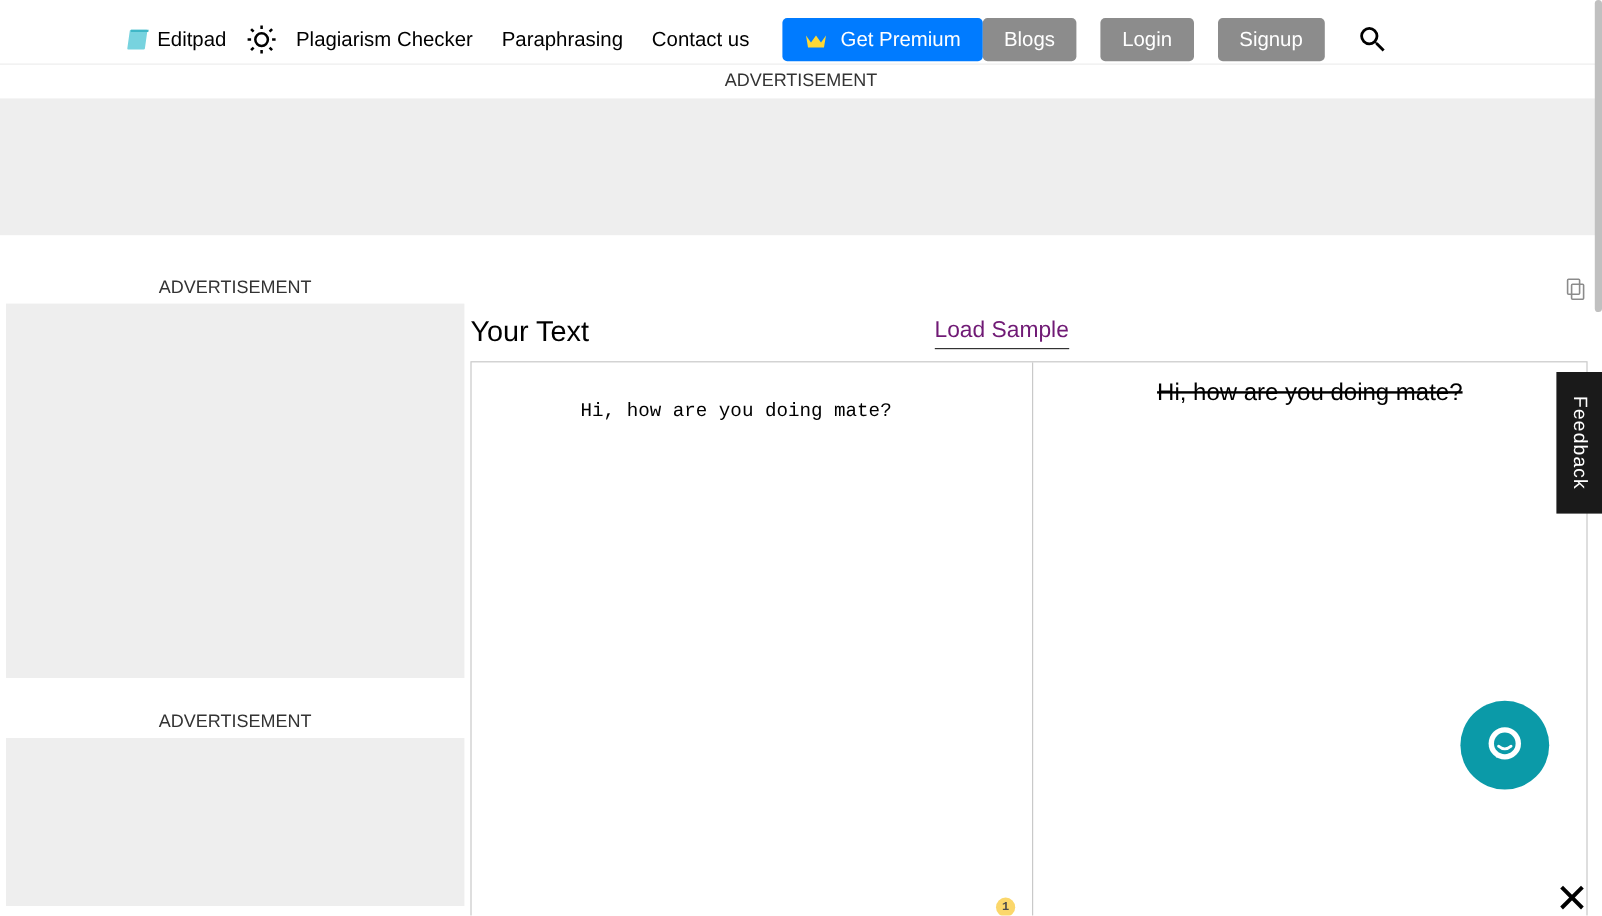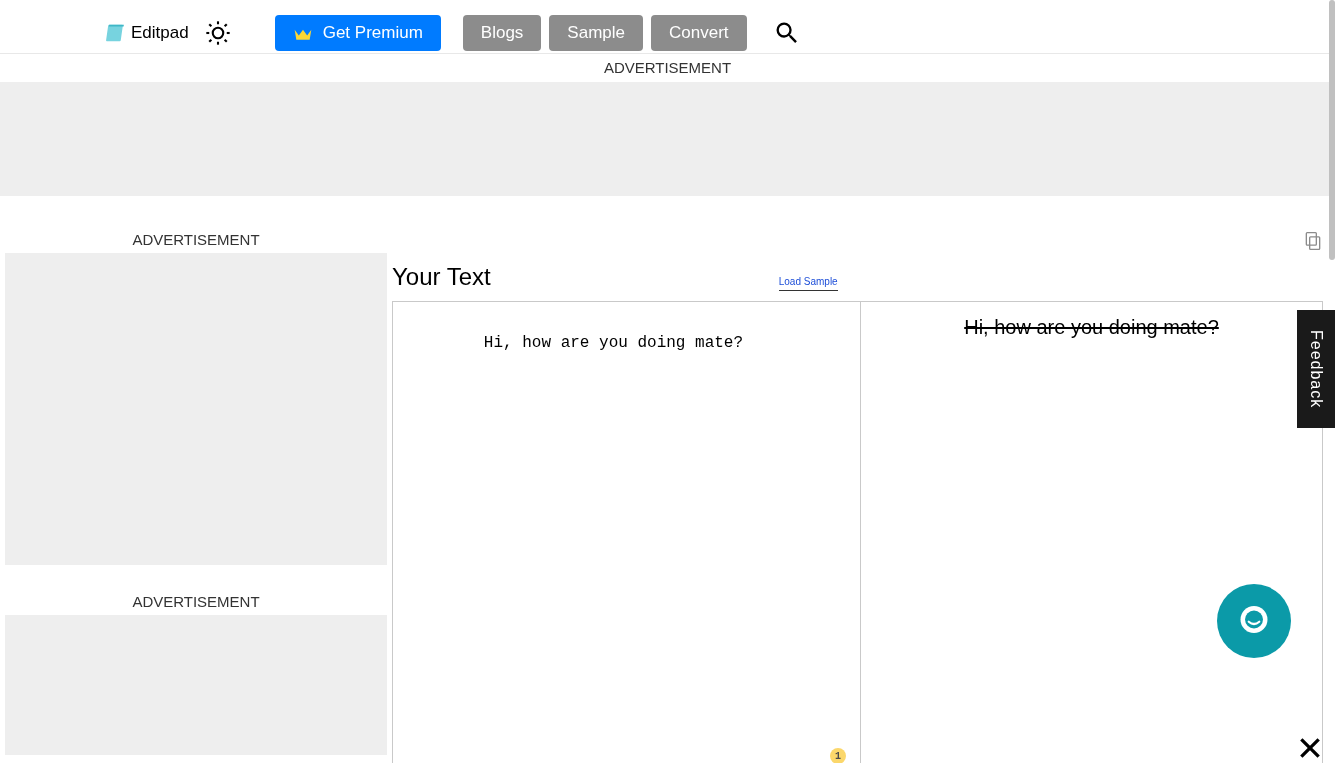--- a/index.html
+++ b/index.html
@@ -42,21 +42,21 @@
   .nav a { color: #000; text-decoration: none; font-size: 17px; cursor: pointer; }
   .spacer-after-nav { width: 28px; }
   .btn {
     display: inline-flex; align-items: flex-end; justify-content: center;
     padding: 8px 18px; border: none; border-radius: 4px;
     font-size: 17px; cursor: pointer;
   }
   .btn-blue { background: #007bff; color: #fff; gap: 10px; }
   .crown-icon { width: 20px; height: 16px; color: #fdd835; }
   .btn-gray { background: #8c8c8c; color: #fff; }
-  .btn-group { display: flex; gap: 8px; margin-left: 22px; }
+  .btn-group { display: flex; gap: 20px; }
   .search-icon {
     margin-left: 26px;
     width: 28px; height: 28px; cursor: pointer;
   }
 
   
   .ad-top {
     height: 142px;
     background: #fff;
     text-align: center;
@@ -97,22 +97,22 @@
   }
   .head-line {
     display: flex;
     align-items: flex-end;
     margin-bottom: 10px;
     width: 931px;
   }
   .your-text { font-size: 24px; margin-top: 32px; }
   .load-sample {
     margin-left: 288px;
-    font-size: 10px;
-    color: #1d4ed8;
+    font-size: 19px;
+    color: #701a75;
     border-bottom: 1px solid #333;
     padding-bottom: 3px;
     cursor: pointer;
   }
   .copy-icon {
     position: absolute;
     top: 35px; right: 12px;
     width: 20px; height: 22px;
     cursor: pointer;
     color: #8b8b8b;
@@ -248,33 +248,38 @@
       <line x1="12" y1="2" x2="12" y2="4.5"></line>
       <line x1="12" y1="19.5" x2="12" y2="22"></line>
       <line x1="2" y1="12" x2="4.5" y2="12"></line>
       <line x1="19.5" y1="12" x2="22" y2="12"></line>
       <line x1="4.5" y1="4.5" x2="6.3" y2="6.3"></line>
       <line x1="17.7" y1="17.7" x2="19.5" y2="19.5"></line>
       <line x1="4.5" y1="19.5" x2="6.3" y2="17.7"></line>
       <line x1="17.7" y1="6.3" x2="19.5" y2="4.5"></line>
     </svg>
   </span>
+  <div class="nav">
+    <a>Plagiarism Checker</a>
+    <a>Paraphrasing</a>
+    <a>Contact us</a>
+  </div>
   <div class="spacer-after-nav"></div>
   <button class="btn btn-blue">
     <span class="crown-icon">
       <svg viewBox="0 0 24 16" fill="currentColor">
         <path d="M2 2 L7 9 L12 2 L17 9 L22 2 L20 14 L4 14 Z"></path>
       </svg>
     </span>
     <span>Get Premium</span>
   </button>
   <div class="btn-group">
     <button class="btn btn-gray">Blogs</button>
-    <button class="btn btn-gray">Sample</button>
-    <button class="btn btn-gray">Convert</button>
+    <button class="btn btn-gray">Login</button>
+    <button class="btn btn-gray">Signup</button>
   </div>
   <span class="search-icon">
     <svg viewBox="0 0 24 24" width="28" height="28" fill="#000">
       <path d="M15.5 14h-.79l-.28-.27A6.471 6.471 0 0016 9.5 6.5 6.5 0 109.5 16a6.471 6.471 0 004.23-1.57l.27.28v.79l5 4.99L20.49 19l-4.99-5zM9.5 14A4.5 4.5 0 1114 9.5 4.505 4.505 0 019.5 14z"></path>
     </svg>
   </span>
 </div>
 
 <div class="ad-top">
   <div class="ad-top-label">ADVERTISEMENT</div>

